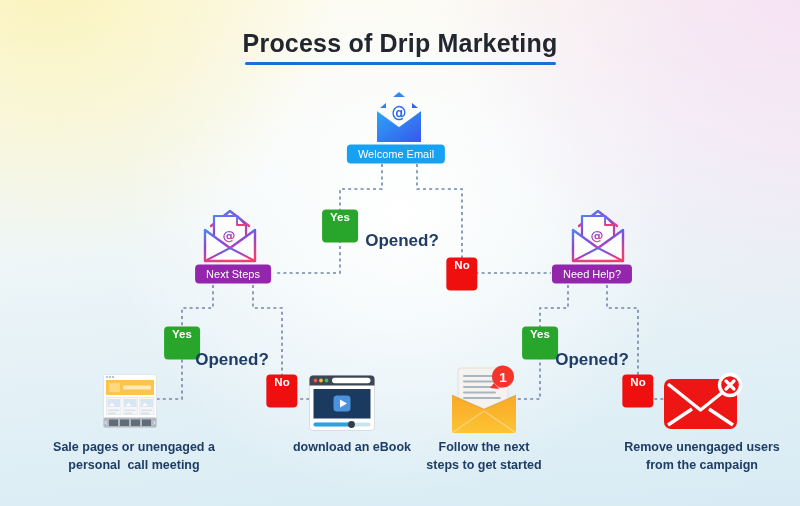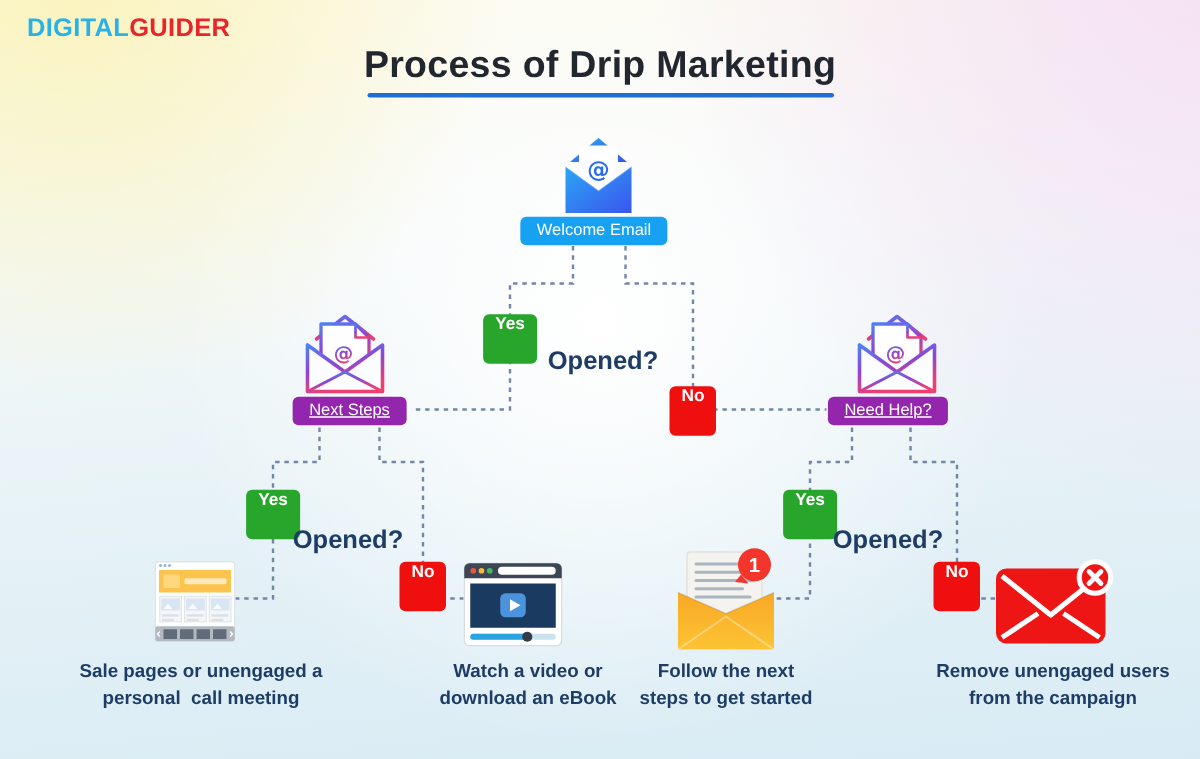--- a/index.html
+++ b/index.html
@@ -16,40 +16,37 @@
   .logo .blue{color:#29b2e8;}
   .logo .red{color:#e9252b;}
   .title{position:absolute;left:0;top:29px;width:100%;text-align:center;
          font-size:25px;font-weight:bold;color:#22262f;letter-spacing:.2px;}
   .title-underline{position:absolute;left:245px;top:62px;width:311px;height:3px;
          background:#1d6fd2;border-radius:2px;}
   .connectors{position:absolute;left:0;top:0;}
   .node-label{position:absolute;transform:translate(-50%,-50%);color:#fff;
          font-size:11px;padding:3px 11px 4px;border-radius:4px;white-space:nowrap;}
   .node-label.blue{background:#16a1f3;}
-  .node-label.purple{background:#9326ad;text-decoration:underline;}
+  .node-label.purple{background:#9326ad;}
   .badge{position:absolute;transform:translate(-50%,-50%);color:#fff;font-weight:bold;
          font-size:11.5px;padding:1px 8px 20px;border-radius:4px;white-space:nowrap;}
   .badge.yes{background:#28a52b;}
   .badge.no{background:#ef0f0f;margin-top:48px;}
   .question{position:absolute;transform:translate(-50%,-50%);font-size:17px;
          font-weight:bold;color:#1e3c66;white-space:nowrap;}
   .icon-abs{position:absolute;}
   .caption{position:absolute;transform:translateX(-50%);width:210px;text-align:center;
          font-size:12.5px;font-weight:bold;color:#1e3d66;line-height:1.45;}
   .cap-line{white-space:pre;}
 </style>
 </head>
 <body>
 
 <div class="stage">
 
-  <div class="logo">
-    <span class="blue">DIGITAL</span><span class="red">GUIDER</span>
-  </div>
 
   <div class="title">Process of Drip Marketing</div>
   <div class="title-underline"></div>
 
   <svg class="connectors" width="800" height="506">
     <g fill="none" stroke="#7486a8" stroke-width="1.6" stroke-dasharray="3 3.2">
       <path d="M382 164 L382 189 L340 189 L340 273 L275 273"></path>
       <path d="M417 164 L417 189 L462 189 L462 273 L551 273"></path>
       <path d="M213 285 L213 308 L182 308 L182 399 L157 399"></path>
       <path d="M253 285 L253 308 L282 308 L282 399 L309 399"></path>
@@ -165,21 +162,20 @@
       <circle cx="17.5" cy="5.5" r="1.9" fill="#43bd63"></circle>
     <rect x="23" y="2.8" width="38.5" height="5.4" rx="2.7" fill="#ffffff"></rect>
     <rect x="4.5" y="14" width="57" height="29.5" fill="#1b3a60"></rect>
     <rect x="24.5" y="20.5" width="17" height="16" rx="3.5" fill="#4b93dc"></rect>
     <polygon points="31,24.5 31,32.5 38,28.5" fill="#ffffff"></polygon>
     <rect x="4.5" y="47.5" width="57" height="4" rx="2" fill="#cbe2ef"></rect>
     <rect x="4.5" y="47.5" width="38" height="4" rx="2" fill="#2aa4de"></rect>
     <circle cx="42.5" cy="49.5" r="3.4" fill="#343c48"></circle>
   </svg>
   <div class="caption" style="left:352px;top:438px;">
-    <div class="cap-line">Watch a video or</div>
     <div class="cap-line">download an eBook</div>
   </div>
 
   <svg class="icon-abs" style="left:450px;top:365px;" width="68" height="70" viewBox="0 0 68 70">
     <defs>
       <linearGradient id="yg" x1="0" y1="0" x2="0" y2="1">
         <stop offset="0" stop-color="#f9a826"></stop>
           <stop offset="1" stop-color="#fcc434"></stop>
       </linearGradient>
     </defs>

